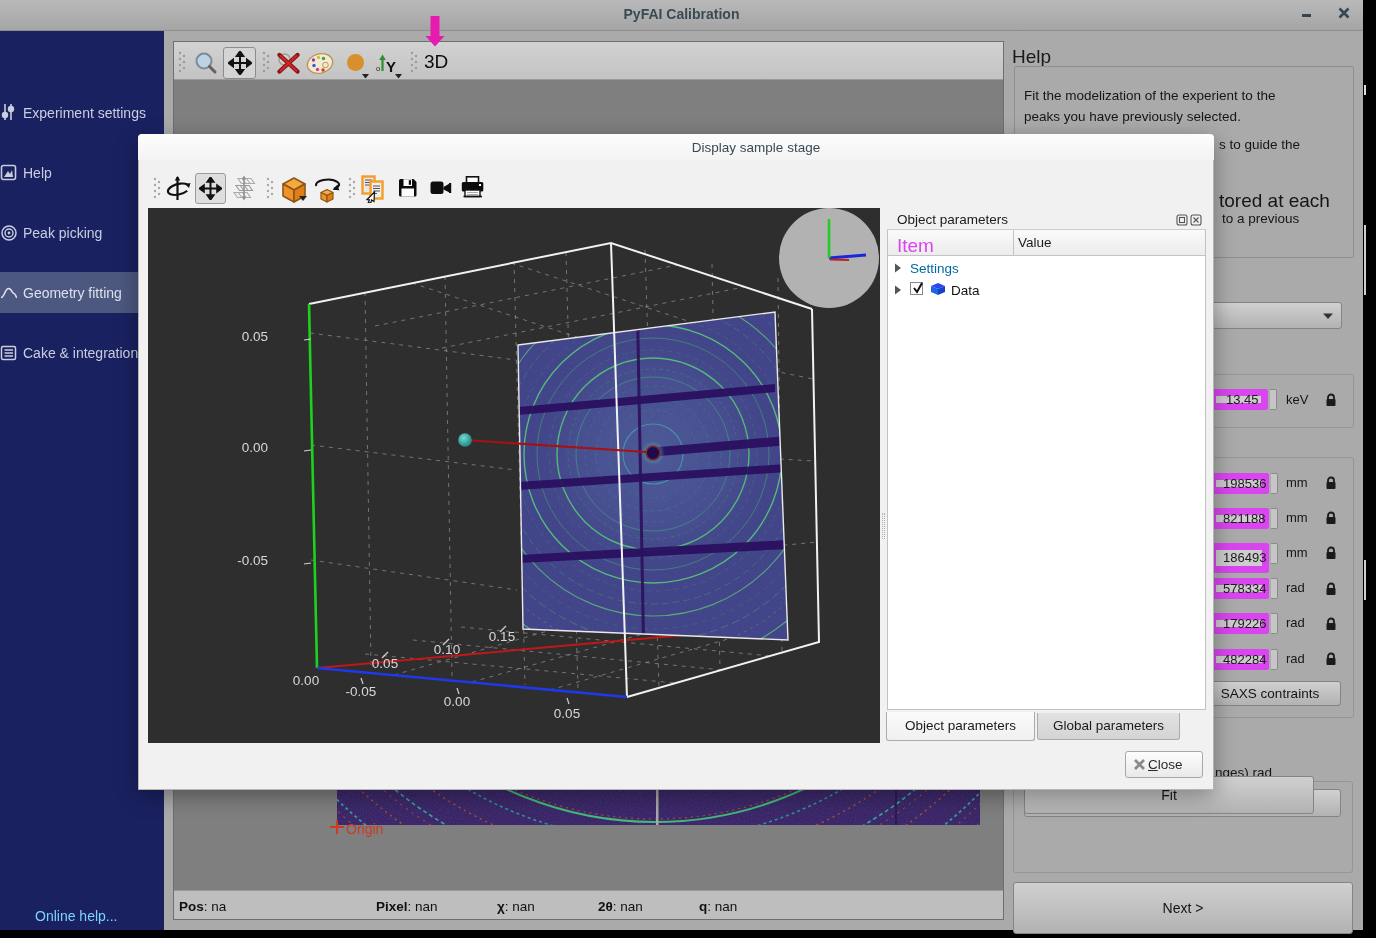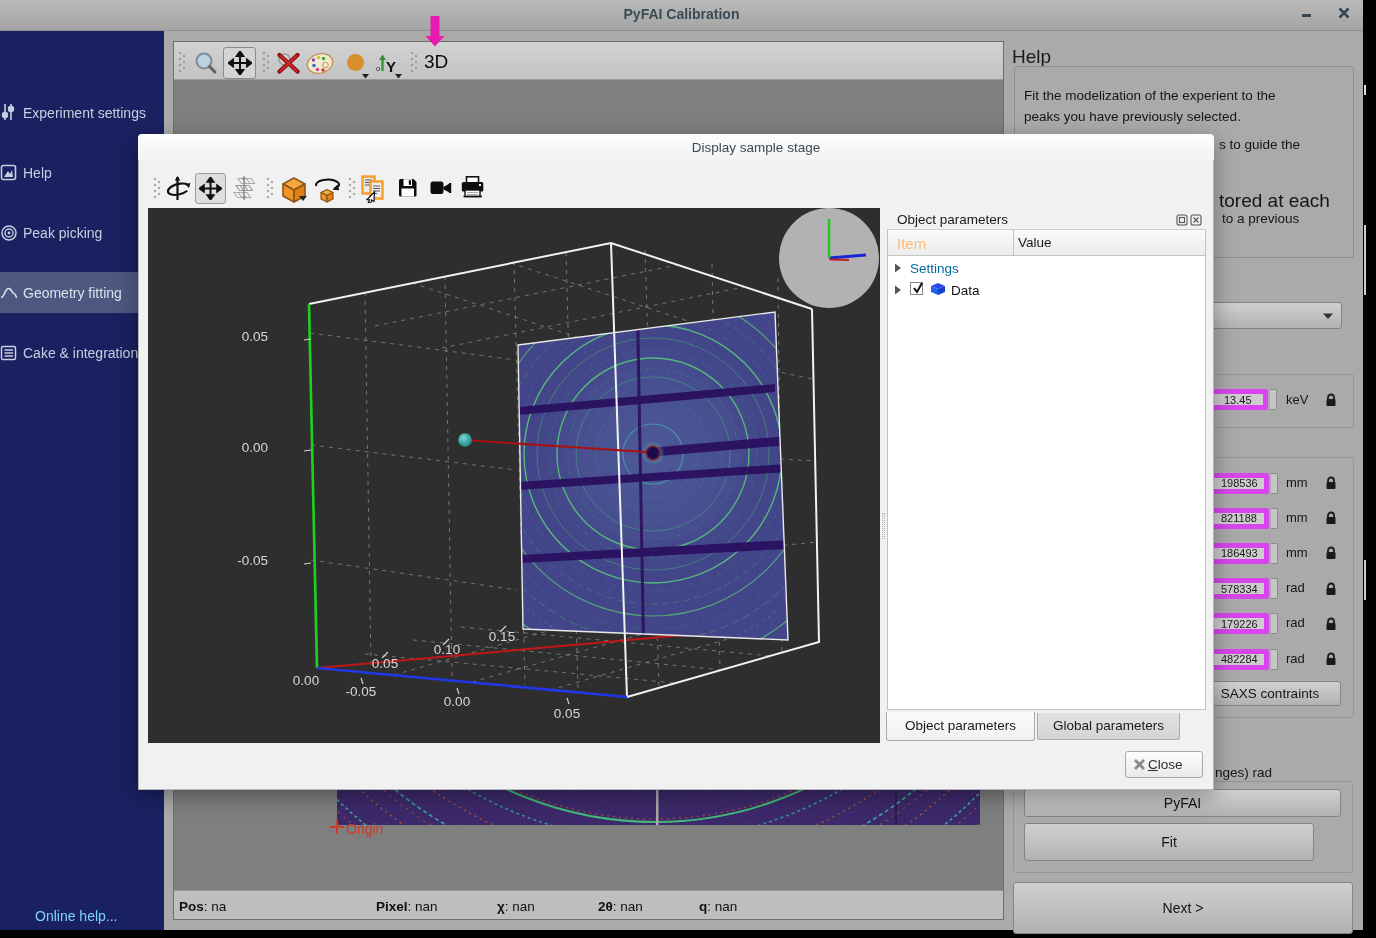--- a/index.html
+++ b/index.html
@@ -1,18 +1,18 @@
 <!DOCTYPE html>
 <html><head><meta charset="utf-8">
 <style>
 *{margin:0;padding:0;box-sizing:border-box}
 html,body{width:1376px;height:938px;overflow:hidden;background:#000;font-family:"Liberation Sans",sans-serif}
 .abs{position:absolute}
 .btn{position:absolute;background:linear-gradient(#d0d0d0,#b2b2b2);border:1px solid #848484;border-radius:3px;color:#141414;font-size:14px;display:flex;align-items:center;justify-content:center}
-.fld{position:absolute;background:#cdcdcd;border:5px solid #d946ef;border-radius:2px;color:#1a1a1a;font-size:11px;display:flex;align-items:center;padding-left:5px}
+.fld{position:absolute;background:#cdcdcd;border:7px solid #d946ef;border-radius:2px;color:#1a1a1a;font-size:13px;display:flex;align-items:center;padding-left:5px}
 .lbl{position:absolute;color:#161616;font-size:13px}
 .grp{position:absolute;border:1px solid #959595;border-radius:3px}
 </style></head><body>
 
 <div class="abs" style="left:0;top:0;width:1363px;height:930px;background:#aaaaaa"></div>
 <div class="abs" style="left:0;top:0;width:1363px;height:31px;background:linear-gradient(#b9b9b9,#a5a5a5);border-bottom:1px solid #8e8e8e"></div>
 <div class="abs" style="left:0;top:6px;width:1363px;text-align:center;font-size:14px;font-weight:bold;color:#3a4a54">PyFAI Calibration</div>
 <div class="abs" style="left:1302px;top:13.5px;width:9px;height:3px;background:#36454f"></div>
 <svg class="abs" style="left:1338px;top:7px" width="12" height="12">
     <path d="M1.5 1.5 L10.5 10.5 M10.5 1.5 L1.5 10.5" stroke="#36454f" stroke-width="2.6"></path>
@@ -186,21 +186,21 @@
     <path d="M3 6 V4.5 A3 3 0 0 1 9 4.5 V6" fill="none" stroke="#1a1a1a" stroke-width="1.8"></path>
     <rect x="1.5" y="6" width="9" height="7" rx="1" fill="#1a1a1a"></rect>
   </svg>
 <div class="fld" style="left:1209px;top:507.7px;width:60px;height:21px;padding-left:7px">821188</div>
 <div class="abs" style="left:1271px;top:507.7px;width:7px;height:21px;border:1px solid #8a8a8a;border-left:none;border-radius:0 2px 2px 0;background:#c6c6c6"></div>
 <div class="lbl" style="left:1286px;top:509.7px">mm</div>
 <svg class="abs" style="left:1325px;top:511.2px" width="12" height="14">
     <path d="M3 6 V4.5 A3 3 0 0 1 9 4.5 V6" fill="none" stroke="#1a1a1a" stroke-width="1.8"></path>
     <rect x="1.5" y="6" width="9" height="7" rx="1" fill="#1a1a1a"></rect>
   </svg>
-<div class="fld" style="left:1209px;top:542.9px;width:60px;height:21px;padding-left:7px">186493</div>
+<div class="fld" style="left:1209px;top:542.9px;width:60px;height:30px;padding-left:7px">186493</div>
 <div class="abs" style="left:1271px;top:542.9px;width:7px;height:21px;border:1px solid #8a8a8a;border-left:none;border-radius:0 2px 2px 0;background:#c6c6c6"></div>
 <div class="lbl" style="left:1286px;top:544.9px">mm</div>
 <svg class="abs" style="left:1325px;top:546.4px" width="12" height="14">
     <path d="M3 6 V4.5 A3 3 0 0 1 9 4.5 V6" fill="none" stroke="#1a1a1a" stroke-width="1.8"></path>
     <rect x="1.5" y="6" width="9" height="7" rx="1" fill="#1a1a1a"></rect>
   </svg>
 <div class="fld" style="left:1209px;top:578.1px;width:60px;height:21px;padding-left:7px">578334</div>
 <div class="abs" style="left:1271px;top:578.1px;width:7px;height:21px;border:1px solid #8a8a8a;border-left:none;border-radius:0 2px 2px 0;background:#c6c6c6"></div>
 <div class="lbl" style="left:1286px;top:580.1px">rad</div>
 <svg class="abs" style="left:1325px;top:581.6px" width="12" height="14">
@@ -218,21 +218,21 @@
 <div class="abs" style="left:1271px;top:648.5px;width:7px;height:21px;border:1px solid #8a8a8a;border-left:none;border-radius:0 2px 2px 0;background:#c6c6c6"></div>
 <div class="lbl" style="left:1286px;top:650.5px">rad</div>
 <svg class="abs" style="left:1325px;top:652.0px" width="12" height="14">
     <path d="M3 6 V4.5 A3 3 0 0 1 9 4.5 V6" fill="none" stroke="#1a1a1a" stroke-width="1.8"></path>
     <rect x="1.5" y="6" width="9" height="7" rx="1" fill="#1a1a1a"></rect>
   </svg>
 <div class="btn" style="left:1199px;top:681px;width:142px;height:25px;font-size:13.5px">SAXS contraints</div>
 <div class="lbl" style="left:1215px;top:765px;font-size:13.5px">nges) rad</div>
 <div class="grp" style="left:1013px;top:781px;width:340px;height:92px"></div>
 <div class="btn" style="left:1024px;top:789px;width:317px;height:28px">PyFAI</div>
-<div class="btn" style="left:1024px;top:823px;width:290px;height:38px">Fit</div>
+<div class="btn" style="left:1024px;top:776px;width:290px;height:38px">Fit</div>
 <div class="btn" style="left:1013px;top:882px;width:340px;height:52px">Next &gt;</div>
 <div class="abs" style="left:1363px;top:0;width:13px;height:938px;background:#000"></div>
 <div class="abs" style="left:1364px;top:85px;width:2px;height:10px;background:#ddd"></div>
 <div class="abs" style="left:1364px;top:225px;width:2px;height:70px;background:#cfcfcf"></div>
 <div class="abs" style="left:1364px;top:560px;width:2px;height:40px;background:#cfcfcf"></div>
 <svg class="abs" style="left:425px;top:16px" width="20" height="31">
     <path d="M5.5 0 H14.5 V20 H19.5 L10 30.5 L0.5 20 H5.5 Z" fill="#e81bb0"></path>
   </svg>
 <div class="abs" style="left:138px;top:134px;width:1076px;height:656px;background:#f1f1f1;border:1px solid #b5b5b5;border-radius:4px 4px 0 0;box-shadow:0 6px 22px rgba(0,0,0,0.35)"></div>
 <div class="abs" style="left:138px;top:134px;width:1076px;height:26px;background:linear-gradient(#fdfdfd,#f3f3f3);border-radius:4px 4px 0 0"></div>
@@ -455,21 +455,21 @@
 <div class="abs" style="left:887px;top:208px;width:318.5px;height:502px;background:#fff;border:1px solid #c2c2c2"></div>
 <div class="abs" style="left:887px;top:208px;width:318.5px;height:22px;background:#f1f1f1;border-bottom:1px solid #cdcdcd"></div>
 <div class="abs" style="left:897px;top:212px;font-size:13.5px;color:#1a1a1a">Object parameters</div>
 <svg class="abs" style="left:1176px;top:214px" width="28" height="12" fill="none" stroke="#555" stroke-width="1.1">
     <rect x="1" y="1" width="10" height="10" rx="2"></rect>
     <rect x="3.5" y="3.5" width="5" height="5"></rect>
     <rect x="15" y="1" width="10" height="10" rx="2"></rect>
     <path d="M17.5 3.5 L22.5 8.5 M22.5 3.5 L17.5 8.5"></path>
   </svg>
 <div class="abs" style="left:888px;top:230px;width:317px;height:26px;background:linear-gradient(#fafafa,#ececec);border-bottom:1px solid #c4c4c4"></div>
-<div class="abs" style="left:897px;top:235px;font-size:15px;color:#fdba74">Item</div>
+<div class="abs" style="left:897px;top:235px;font-size:19px;color:#d946ef">Item</div>
 <div class="abs" style="left:1013px;top:230px;width:1px;height:26px;background:#c4c4c4"></div>
 <div class="abs" style="left:1018px;top:235px;font-size:13.5px;color:#1a1a1a">Value</div>
 <svg class="abs" style="left:894px;top:263px" width="8" height="10">
     <path d="M1 0.5 L7 5 L1 9.5 Z" fill="#555"></path>
   </svg>
 <div class="abs" style="left:910px;top:261px;font-size:13.5px;color:#0369a1">Settings</div>
 <svg class="abs" style="left:894px;top:285px" width="8" height="10">
     <path d="M1 0.5 L7 5 L1 9.5 Z" fill="#555"></path>
   </svg>
 <div class="abs" style="left:910px;top:282px;width:13px;height:13px;background:#fff;border:1px solid #888"></div>

